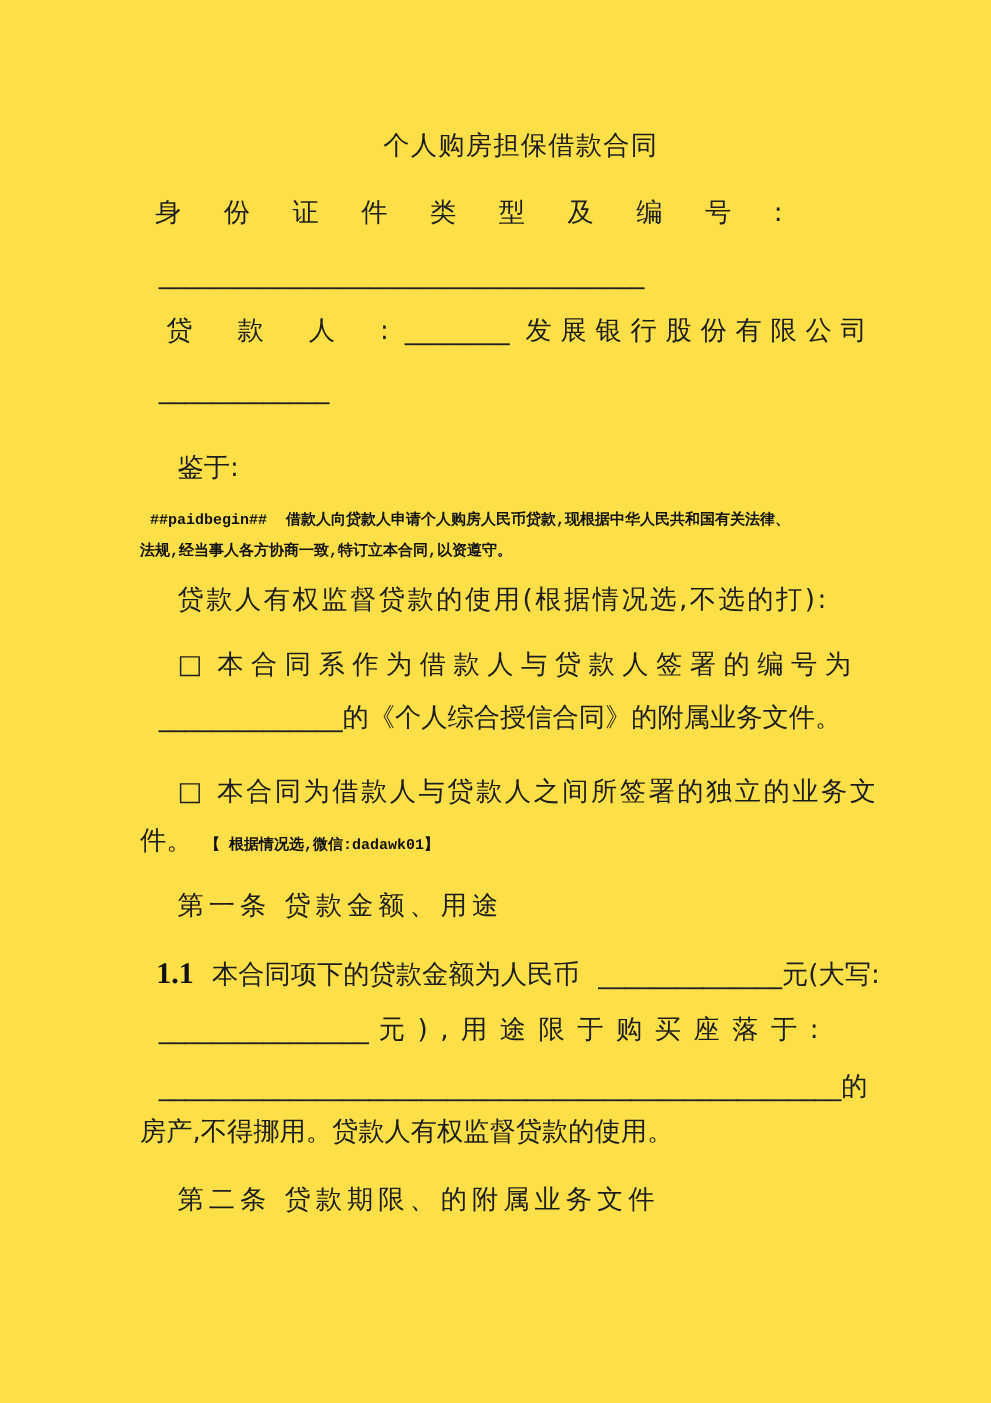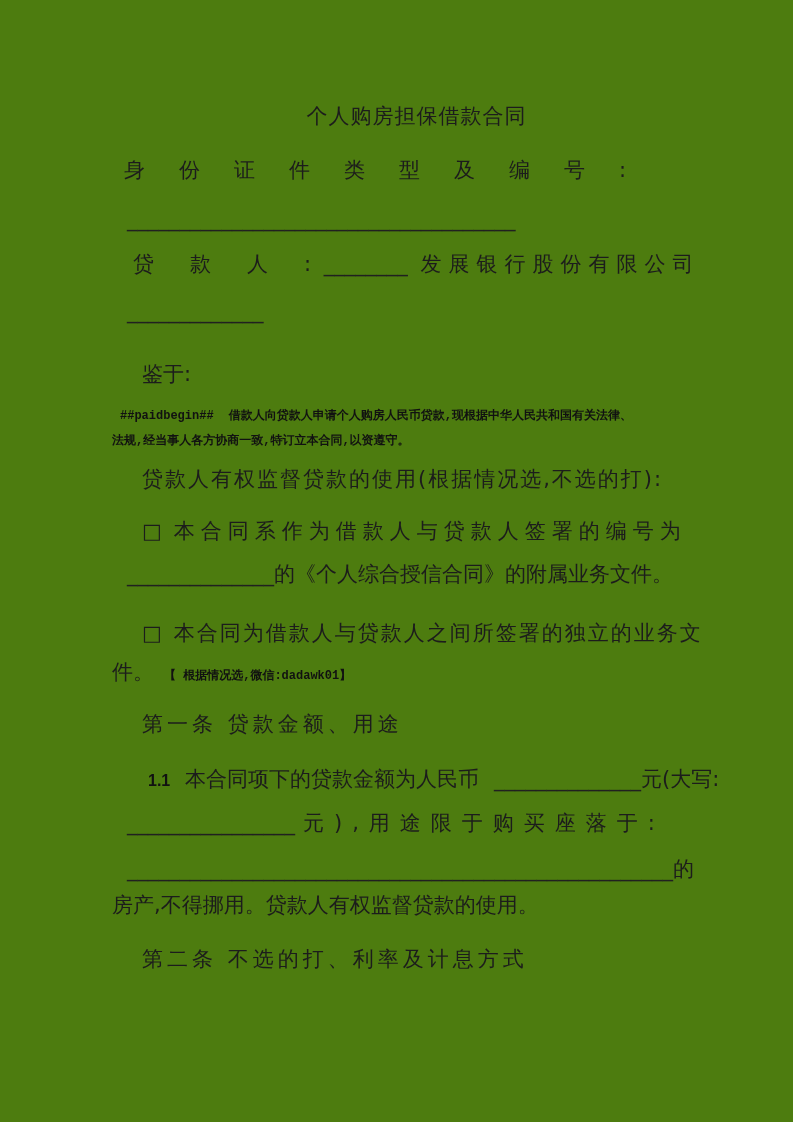--- a/index.html
+++ b/index.html
@@ -4,21 +4,21 @@
 <style>
   html, body {
     margin: 0;
     padding: 0;
     background: #ffffff;
   }
   .page {
     position: relative;
     width: 793px;
     height: 1122px;
-    background: #4d7c0f;
+    background: #fde047;
     color: #1c1c1c;
     font-family: "DejaVu Sans", sans-serif;
     overflow: hidden;
   }
   .ln {
     position: absolute;
     font-size: 21px;
     line-height: 26px;
     white-space: nowrap;
     color: #1c1c1c;
@@ -32,25 +32,24 @@
   }
   .small {
     font-family: Liberation Mono, monospace;
     font-size: 12px;
     font-weight: 700;
     letter-spacing: 0;
     color: #111111;
     text-align: center;
   }
   .num {
-    font-family: Liberation Sans, sans-serif;
-    font-size: 16px;
+    font-family: Liberation Serif, serif;
+    font-size: 24px;
     font-weight: 700;
     color: #111111;
-    margin-left: 23px;
   }
   .blank { letter-spacing: 0; color: #202020; margin-left: 15px; }
   .ls34 { letter-spacing: 34px; }
   .ls36 { letter-spacing: 36px; }
   .ls10 { letter-spacing: 10px; }
   .ls7  { letter-spacing: 7px; text-align: center; }
   .ls6  { letter-spacing: 6px; }
   .ls4  { letter-spacing: 4px; }
   .ls2  { letter-spacing: 2px; }
   .ml6  { margin-left: 6px; }
@@ -133,16 +132,16 @@
 
   <div class="ln" style="top:856px; left:112px;">
     <span class="blank">____________________________________________________</span><span>的</span>
   </div>
 
   <div class="ln" style="top:892px; left:112px;">
     <span>房产,不得挪用。贷款人有权监督贷款的使用。</span>
   </div>
 
   <div class="ln" style="top:946px; left:142px;">
-    <span class="ls4">第二条 不选的打、利率及计息方式</span>
+    <span class="ls4">第二条 贷款期限、的附属业务文件</span>
   </div>
 
 </div>
 
 </body></html>

